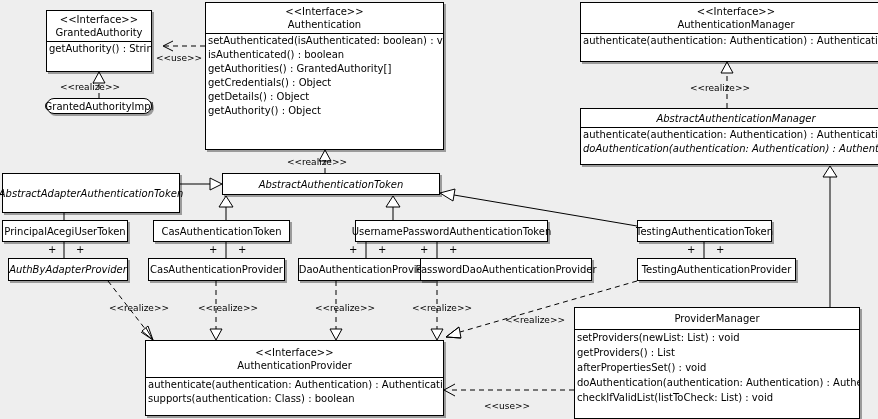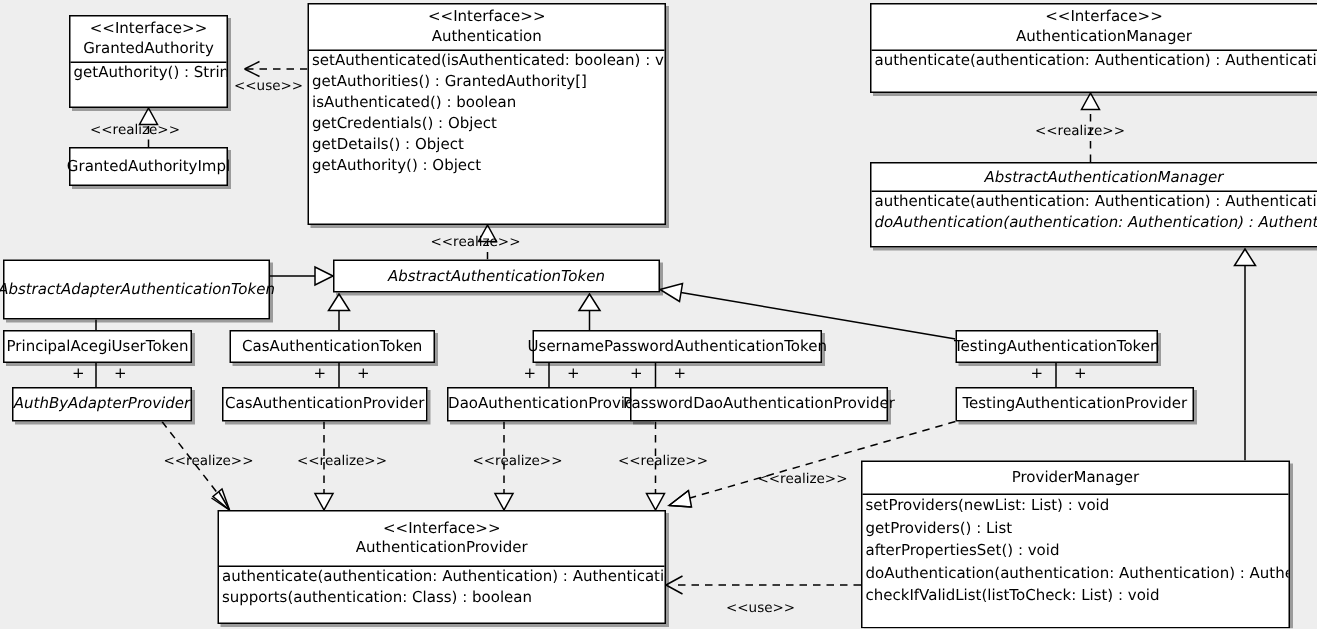--- a/index.html
+++ b/index.html
@@ -216,32 +216,32 @@
 
   <div class="uml" style="left:46px; top:10px; width:106px; height:62px;">
     <div class="hdr stereo">&lt;&lt;Interface&gt;&gt;</div>
     <div class="hdr name">GrantedAuthority</div>
     <div class="sep"></div>
     <div class="ops">
       <div class="op">getAuthority() : String</div>
     </div>
   </div>
 
-  <div class="uml" style="left:46px; top:98px; width:106px; height:26px;">
+  <div class="uml" style="left:46px; top:98px; width:106px; height:16px;border-radius:10px;">
     <div class="single">GrantedAuthorityImpl</div>
   </div>
 
   <div class="uml" style="left:205px; top:2px; width:239px; height:148px;">
     <div class="hdr stereo">&lt;&lt;Interface&gt;&gt;</div>
     <div class="hdr name">Authentication</div>
     <div class="sep"></div>
     <div class="ops">
       <div class="op">setAuthenticated(isAuthenticated: boolean) : void</div>
+      <div class="op">isAuthenticated() : boolean</div>
       <div class="op">getAuthorities() : GrantedAuthority[]</div>
-      <div class="op">isAuthenticated() : boolean</div>
       <div class="op">getCredentials() : Object</div>
       <div class="op">getDetails() : Object</div>
       <div class="op">getAuthority() : Object</div>
     </div>
   </div>
 
   <div class="uml" style="left:580px; top:2px; width:312px; height:60px;">
     <div class="hdr stereo">&lt;&lt;Interface&gt;&gt;</div>
     <div class="hdr name">AuthenticationManager</div>
     <div class="sep"></div>

